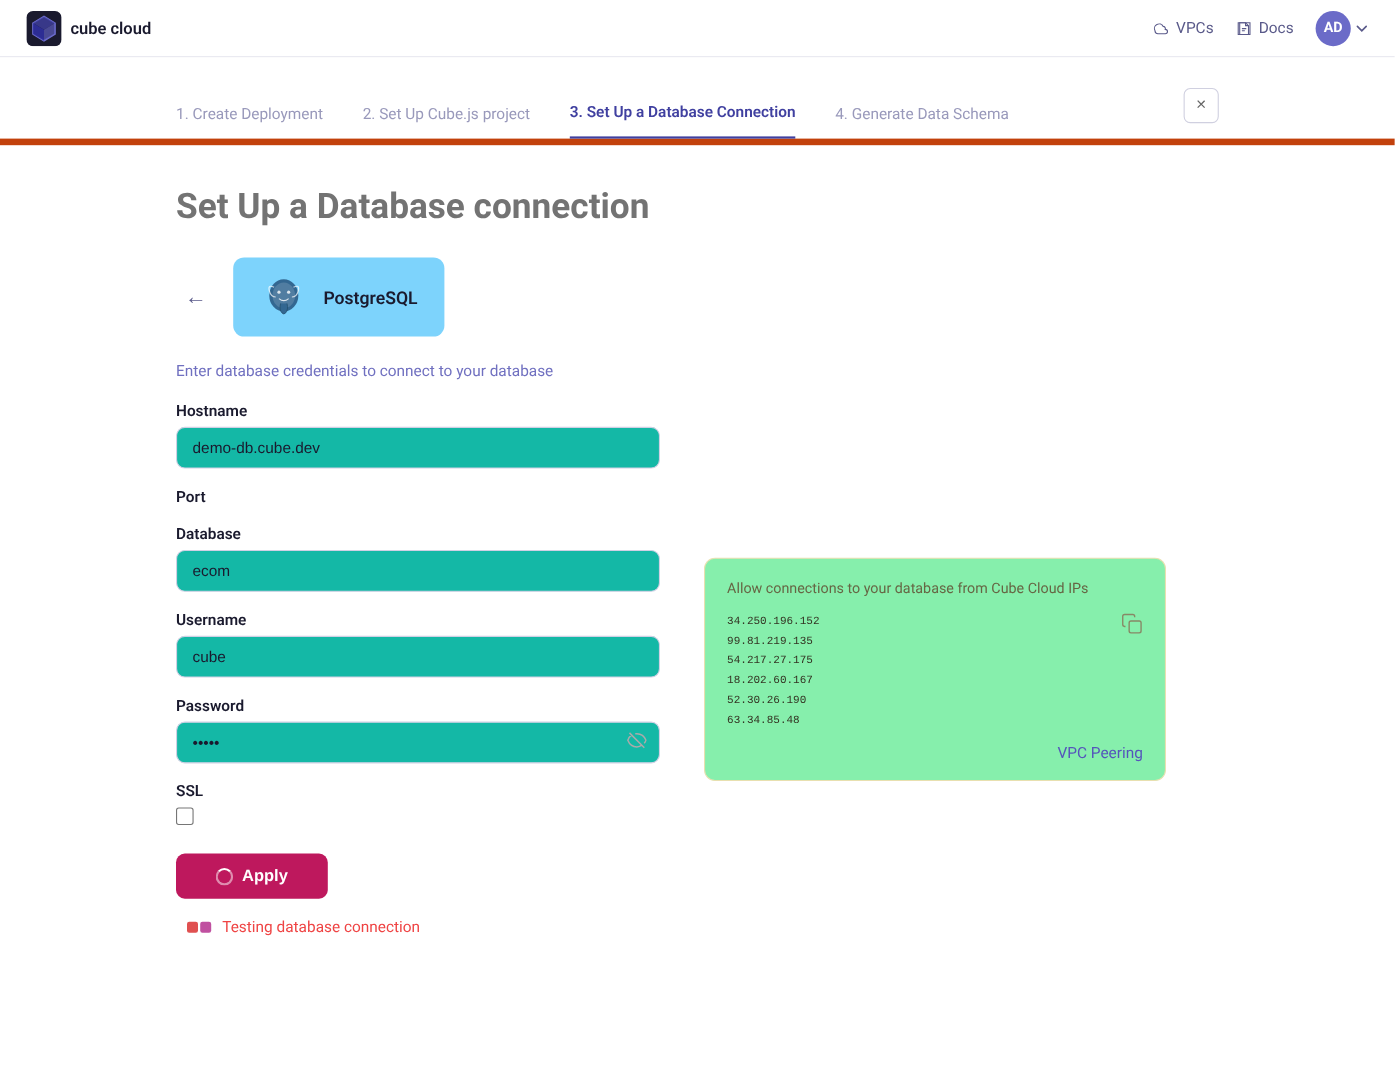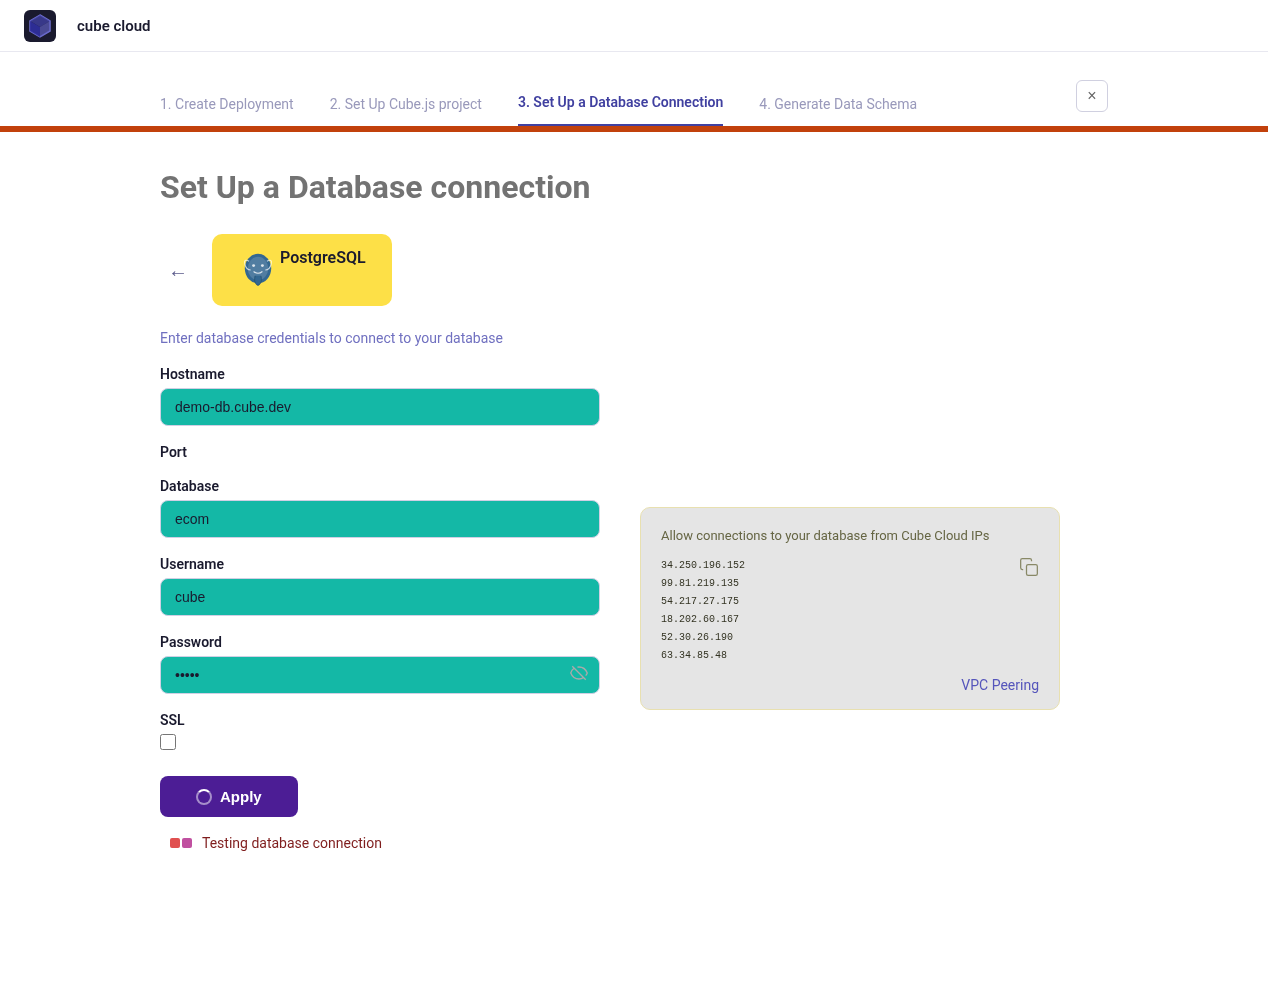--- a/index.html
+++ b/index.html
@@ -25,21 +25,20 @@
       gap: 8px;
     }
     .logo-icon {
       width: 32px;
       height: 32px;
     }
     .logo-text {
       font-size: 15px;
       font-weight: 600;
       color: #1a1a2e;
-      margin-left: 13px;
     }
     .navbar-right {
       display: flex;
       align-items: center;
       gap: 20px;
     }
     .nav-link {
       display: flex;
       align-items: center;
       gap: 5px;
@@ -128,22 +127,23 @@
     .back-btn {
       background: none;
       border: none;
       cursor: pointer;
       font-size: 20px;
       color: #5a5a8a;
       padding: 4px 8px;
     }
     .db-card {
       display: flex;
-      align-items: flex-start;
-      background: #fde047;
+      align-items: center;
+      gap: 14px;
+      background: #7dd3fc;
       border-radius: 10px;
       padding: 14px 24px;
       min-width: 180px;
     }
     .db-logo {
       width: 44px;
       height: 44px;
     }
     .db-name {
       font-size: 16px;
@@ -218,21 +218,21 @@
       width: 16px;
       height: 16px;
       cursor: pointer;
     }
 
     
     .apply-btn {
       display: flex;
       align-items: center;
       gap: 8px;
-      background: #4c1d95;
+      background: #be185d;
       color: #fff;
       border: none;
       border-radius: 8px;
       padding: 12px 36px;
       font-size: 15px;
       font-weight: 600;
       cursor: pointer;
       margin-bottom: 18px;
     }
     .apply-btn .spinner {
@@ -245,37 +245,37 @@
       display: inline-block;
     }
     @keyframes spin { to { transform: rotate(360deg); } }
 
     
     .testing-status {
       display: flex;
       align-items: center;
       gap: 10px;
       font-size: 14px;
-      color: #7f1d1d;
+      color: #ef4444;
       padding-left: 10px;
     }
     .status-icon {
       display: flex;
       gap: 2px;
     }
     .status-square {
       width: 10px;
       height: 10px;
       border-radius: 2px;
     }
 
     
     .ip-box {
       flex: 0 0 420px;
-      background: #e5e5e5;
+      background: #86efac;
       border: 1px solid #e8e0b0;
       border-radius: 10px;
       padding: 20px 20px 16px 20px;
     }
     .ip-box-title {
       font-size: 13px;
       color: #666644;
       margin-bottom: 14px;
     }
     .ip-list-header {
@@ -333,20 +333,43 @@
   <div class="navbar-left">
 
     <svg class="logo-icon" viewBox="0 0 32 32" fill="none" xmlns="http://www.w3.org/2000/svg">
       <rect width="32" height="32" rx="6" fill="#1a1a2e"></rect>
       <polygon points="16,5 26,11 26,21 16,27 6,21 6,11" fill="none" stroke="#7070d0" stroke-width="1.5"></polygon>
       <polygon points="16,5 26,11 16,17 6,11" fill="#4040a0" opacity="0.8"></polygon>
       <polygon points="16,17 26,11 26,21 16,27" fill="#6060c0" opacity="0.7"></polygon>
       <polygon points="16,17 6,11 6,21 16,27" fill="#3030a0" opacity="0.9"></polygon>
     </svg>
     <span class="logo-text">cube cloud</span>
+  </div>
+  <div class="navbar-right">
+    <a class="nav-link">
+      <svg class="cloud-icon-svg" viewBox="0 0 24 24">
+          <path d="M3 15a4 4 0 004 4h10a3 3 0 100-6 3 3 0 00-2.81-4A5 5 0 003 15z" stroke="#5a5a8a" stroke-width="1.5" fill="none"></path>
+        </svg>
+      <span>VPCs</span>
+    </a>
+    <a class="nav-link">
+      <svg class="docs-icon-svg" viewBox="0 0 24 24">
+          <path d="M4 4h16v16H4z" fill="none"></path>
+          <path d="M6 4h8l4 4v12H6V4z" stroke="#5a5a8a" stroke-width="1.5" fill="none"></path>
+          <path d="M14 4v4h4" stroke="#5a5a8a" stroke-width="1.5" fill="none"></path>
+          <path d="M9 12h6M9 15h4" stroke="#5a5a8a" stroke-width="1.5"></path>
+        </svg>
+      <span>Docs</span>
+    </a>
+    <div class="avatar-wrapper">
+      <div class="avatar">AD</div>
+      <svg width="12" height="12" viewBox="0 0 12 12" fill="none">
+        <path d="M2 4l4 4 4-4" stroke="#5a5a8a" stroke-width="1.5" stroke-linecap="round"></path>
+      </svg>
+    </div>
   </div>
 </nav>
 
 <div class="stepper">
   <div class="step done">
     <span>1. Create Deployment</span>
   </div>
   <div class="step done">
     <span>2. Set Up Cube.js project</span>
   </div>

